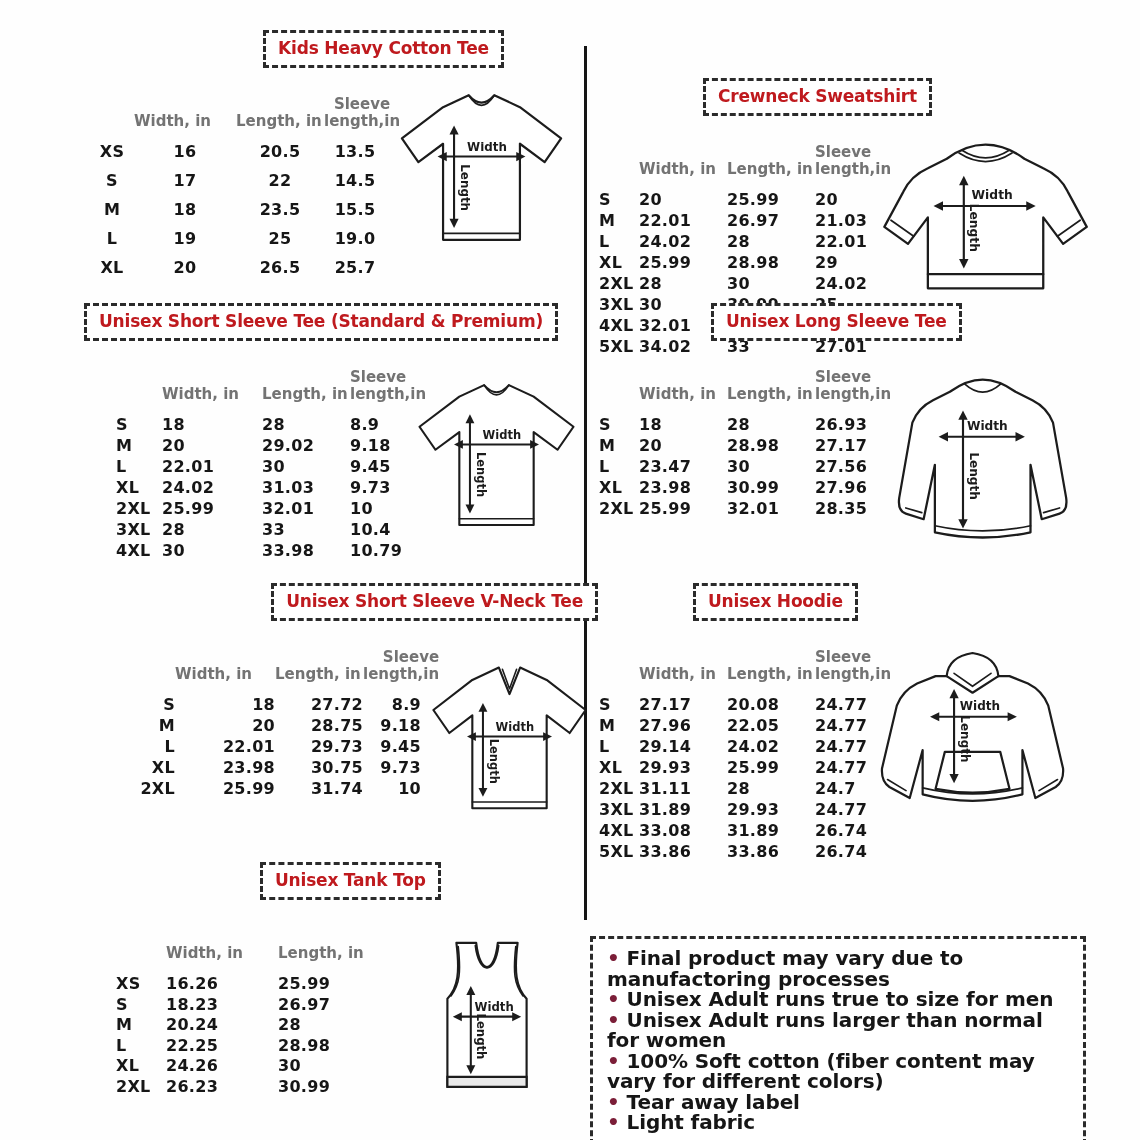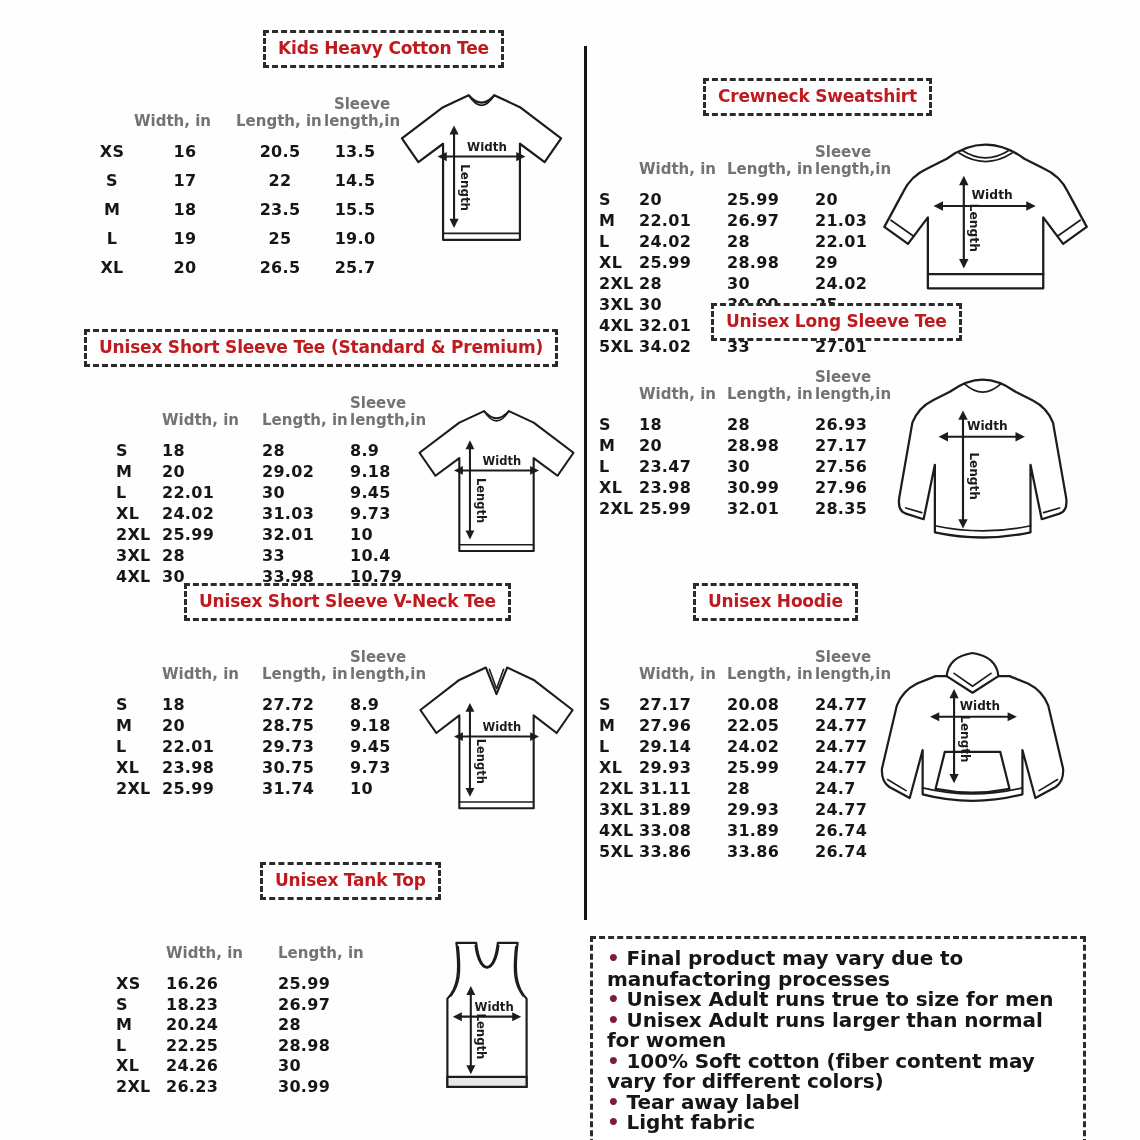--- a/index.html
+++ b/index.html
@@ -27,34 +27,34 @@
   .sec-kids svg{margin:6px 0 0 4px;}
 
   .sec-crew{left:595px;top:30px;width:505px;height:268px;}
   .sec-crew .titlebox{margin-left:108px;margin-top:48px;}
   .sec-crew .tablewrap{padding-left:4px;}
   .sec-crew .table{grid-template-columns:40px 88px 88px 52px;}
   .sec-crew .td{height:21px;}
   .sec-crew svg{margin:12px 0 0 6px;}
 
   .sec-ss{left:80px;top:303px;width:505px;height:270px;}
-  .sec-ss .titlebox{margin-left:4px;margin-top:26px;}
+  .sec-ss .titlebox{margin-left:4px;}
   .sec-ss .tablewrap{padding-left:36px;}
   .sec-ss .table{grid-template-columns:46px 100px 88px 58px;}
   .sec-ss .td{height:21px;}
   .sec-ss svg{margin:26px 0 0 0;}
 
   .sec-ls{left:595px;top:303px;width:505px;height:270px;}
   .sec-ls .titlebox{margin-left:116px;}
   .sec-ls .tablewrap{padding-left:4px;}
   .sec-ls .table{grid-template-columns:40px 88px 88px 52px;}
   .sec-ls .td{height:21px;}
   .sec-ls svg{margin:24px 0 0 6px;}
 
-  .sec-vneck{left:80px;top:583px;width:505px;height:272px;}
+  .sec-vneck{left:93px;top:583px;width:505px;height:272px;text-align:right;}
   .sec-vneck .titlebox{margin-left:104px;}
   .sec-vneck .tablewrap{padding-left:36px;}
   .sec-vneck .table{grid-template-columns:46px 100px 88px 58px;}
   .sec-vneck .td{height:21px;}
   .sec-vneck svg{margin:26px 0 0 0;}
 
   .sec-hoodie{left:595px;top:583px;width:505px;height:285px;}
   .sec-hoodie .titlebox{margin-left:98px;}
   .sec-hoodie .tablewrap{padding-left:4px;}
   .sec-hoodie .table{grid-template-columns:40px 88px 88px 52px;}

